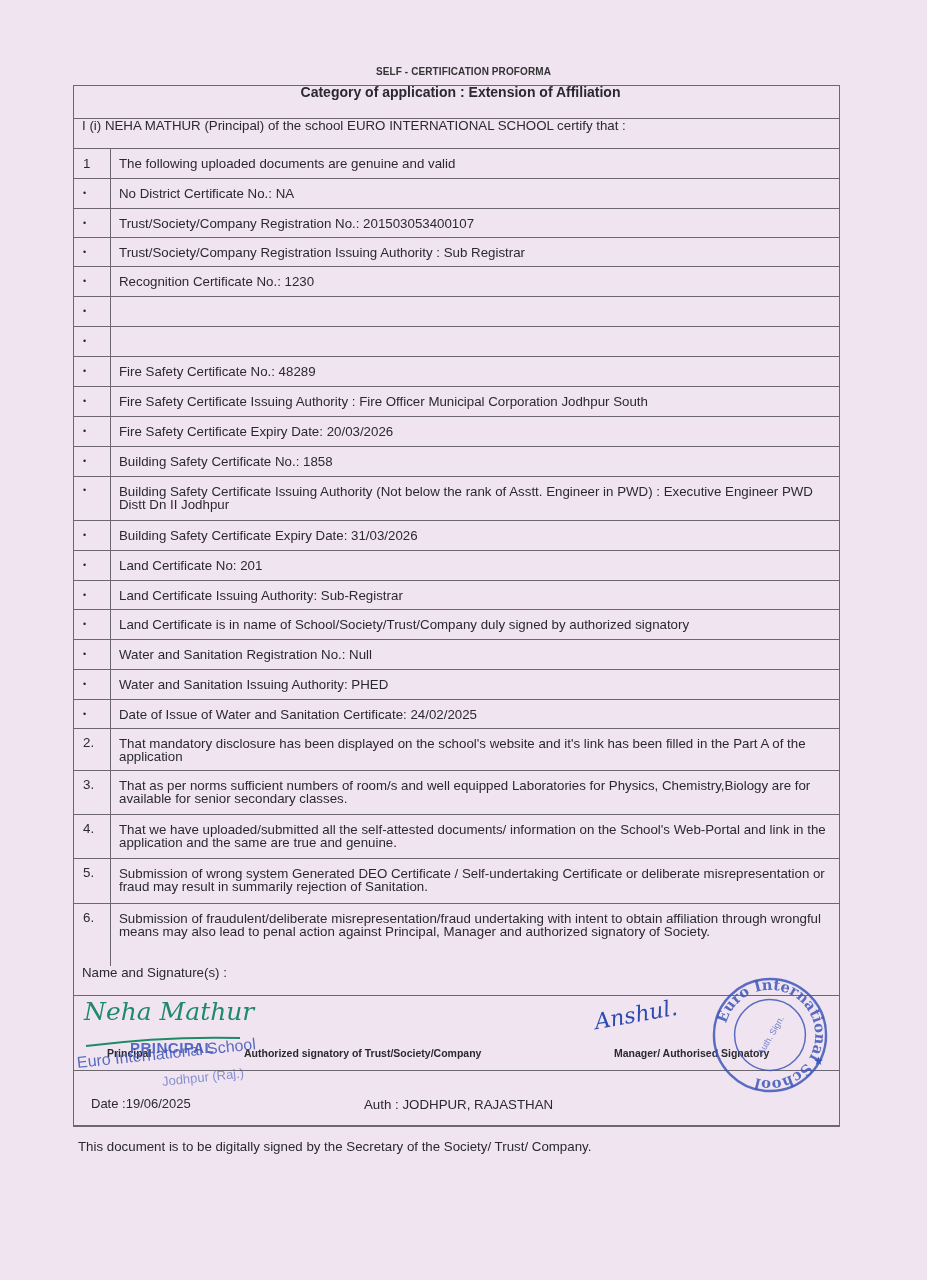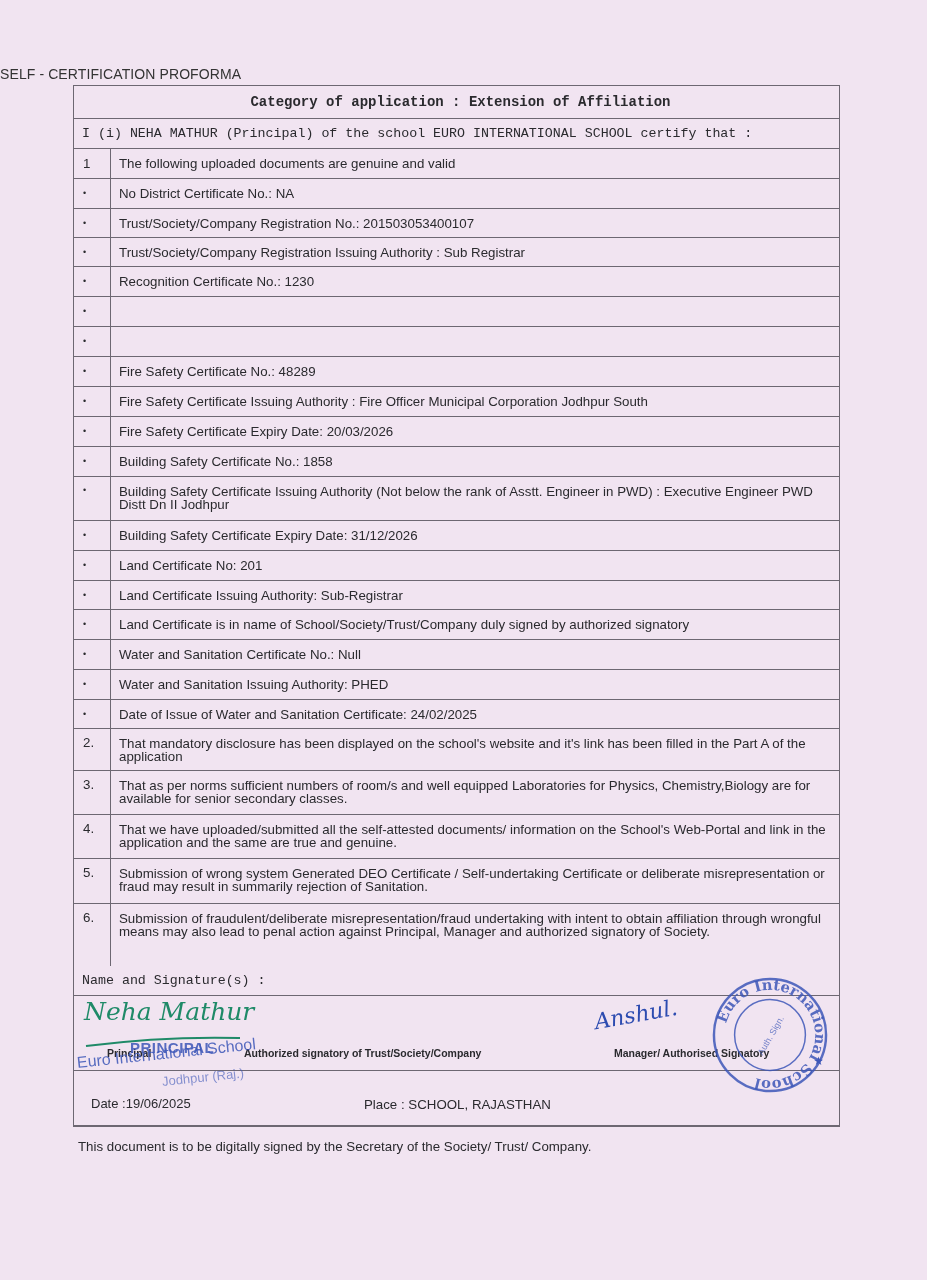--- a/index.html
+++ b/index.html
@@ -5,33 +5,33 @@
   html, body { margin: 0; padding: 0; }
   body {
     width: 927px; height: 1280px; overflow: hidden;
     background: #f1e4f1;
     font-family: "Liberation Sans", sans-serif;
     color: #2a2a2e;
     position: relative;
   }
   .page-title {
     position: absolute; left: 0; width: 927px; top: 66px;
-    text-align: left; font-weight: normal; font-size: 14px; color: #333;
+    text-align: center; font-weight: bold; font-size: 10px; color: #333;
     letter-spacing: 0.1px;
   }
   .form-table {
     position: absolute; left: 73px; top: 85px; width: 767px;
     border: 1.5px solid #6d6772; box-sizing: border-box;
   }
   .row {
     display: flex; border-bottom: 1.3px solid #6d6772; box-sizing: border-box;
     font-size: 13.3px; line-height: 13px;
   }
   .row:last-child { border-bottom: none; }
-  .row.full { padding-left: 8px; align-items: center; font-family: Liberation Mono, monospace; }
+  .row.full { padding-left: 8px; align-items: flex-start; }
   .row.center { justify-content: center; font-weight: bold; font-size: 14px; }
   .num {
     width: 37px; flex: 0 0 37px; border-right: 1.3px solid #6d6772;
     padding-left: 9px; box-sizing: border-box; display: flex; align-items: center;
   }
   .num.top { align-items: flex-start; padding-top: 7px; }
   .txt { padding-left: 8px; display: flex; align-items: center; padding-right: 10px; }
   .txt.multi { align-items: flex-start; padding-top: 8px; }
   .sig-row { position: relative; }
   .sig-label {
@@ -105,37 +105,37 @@
       <div class="row" style="height: 30px;">
         <div class="num" style="font-size: 9px;">•</div>
         <div class="txt">Building Safety Certificate No.: 1858</div>
       </div>
       <div class="row" style="height: 44px;">
         <div class="num top" style="font-size: 9px;">•</div>
         <div class="txt multi">Building Safety Certificate Issuing Authority (Not below the rank of Asstt. Engineer in PWD) : Executive Engineer PWD Distt Dn II Jodhpur</div>
       </div>
       <div class="row" style="height: 30px;">
         <div class="num" style="font-size: 9px;">•</div>
-        <div class="txt">Building Safety Certificate Expiry Date: 31/12/2026</div>
+        <div class="txt">Building Safety Certificate Expiry Date: 31/03/2026</div>
       </div>
       <div class="row" style="height: 30px;">
         <div class="num" style="font-size: 9px;">•</div>
         <div class="txt">Land Certificate No: 201</div>
       </div>
       <div class="row" style="height: 29px;">
         <div class="num" style="font-size: 9px;">•</div>
         <div class="txt">Land Certificate Issuing Authority: Sub-Registrar</div>
       </div>
       <div class="row" style="height: 30px;">
         <div class="num" style="font-size: 9px;">•</div>
         <div class="txt">Land Certificate is in name of School/Society/Trust/Company duly signed by authorized signatory</div>
       </div>
       <div class="row" style="height: 30px;">
         <div class="num" style="font-size: 9px;">•</div>
-        <div class="txt">Water and Sanitation Certificate No.: Null</div>
+        <div class="txt">Water and Sanitation Registration No.: Null</div>
       </div>
       <div class="row" style="height: 30px;">
         <div class="num" style="font-size: 9px;">•</div>
         <div class="txt">Water and Sanitation Issuing Authority: PHED</div>
       </div>
       <div class="row" style="height: 29px;">
         <div class="num" style="font-size: 9px;">•</div>
         <div class="txt">Date of Issue of Water and Sanitation Certificate: 24/02/2025</div>
       </div>
       <div class="row" style="height: 42px;">
@@ -183,21 +183,21 @@
       <text font-size="15" font-family="DejaVu Serif, serif" fill="#3d57b8" font-weight="bold" opacity="0.85">
         <textPath href="#sealpath" startOffset="4%">Euro International School</textPath>
       </text>
       <text x="60" y="64" font-size="9" text-anchor="middle" fill="#3d57b8" opacity="0.7" transform="rotate(-60 60 60)">Auth. Sign.</text>
       <text x="104" y="90" font-size="12" fill="#3d57b8">★</text>
     </svg>
   </div>
 
   <div class="row sig-row" style="height:55px">
     <span style="position:absolute;left:17px;top:26px;font-size:13px">Date :19/06/2025</span>
-    <span style="position:absolute;left:290px;top:27px;font-size:13.3px">Place : SCHOOL, RAJASTHAN</span>
+    <span style="position:absolute;left:290px;top:27px;font-size:13.3px">Auth : JODHPUR, RAJASTHAN</span>
   </div>
 
   <span class="stamp-text" style="left:56px;top:953px;font-size:15px;font-weight:bold;letter-spacing:0.5px">PRINCIPAL</span>
   <span class="stamp-text" style="left:3px;top:968px;font-size:16px;transform:rotate(-6deg);transform-origin:left">Euro International School</span>
   <span class="stamp-text" style="left:88px;top:988px;font-size:13px;transform:rotate(-6deg);transform-origin:left;opacity:0.6">Jodhpur (Raj.)</span>
 </div>
 
 <div class="footer-note">This document is to be digitally signed by the Secretary of the Society/ Trust/ Company.</div>
 
 </body></html>

